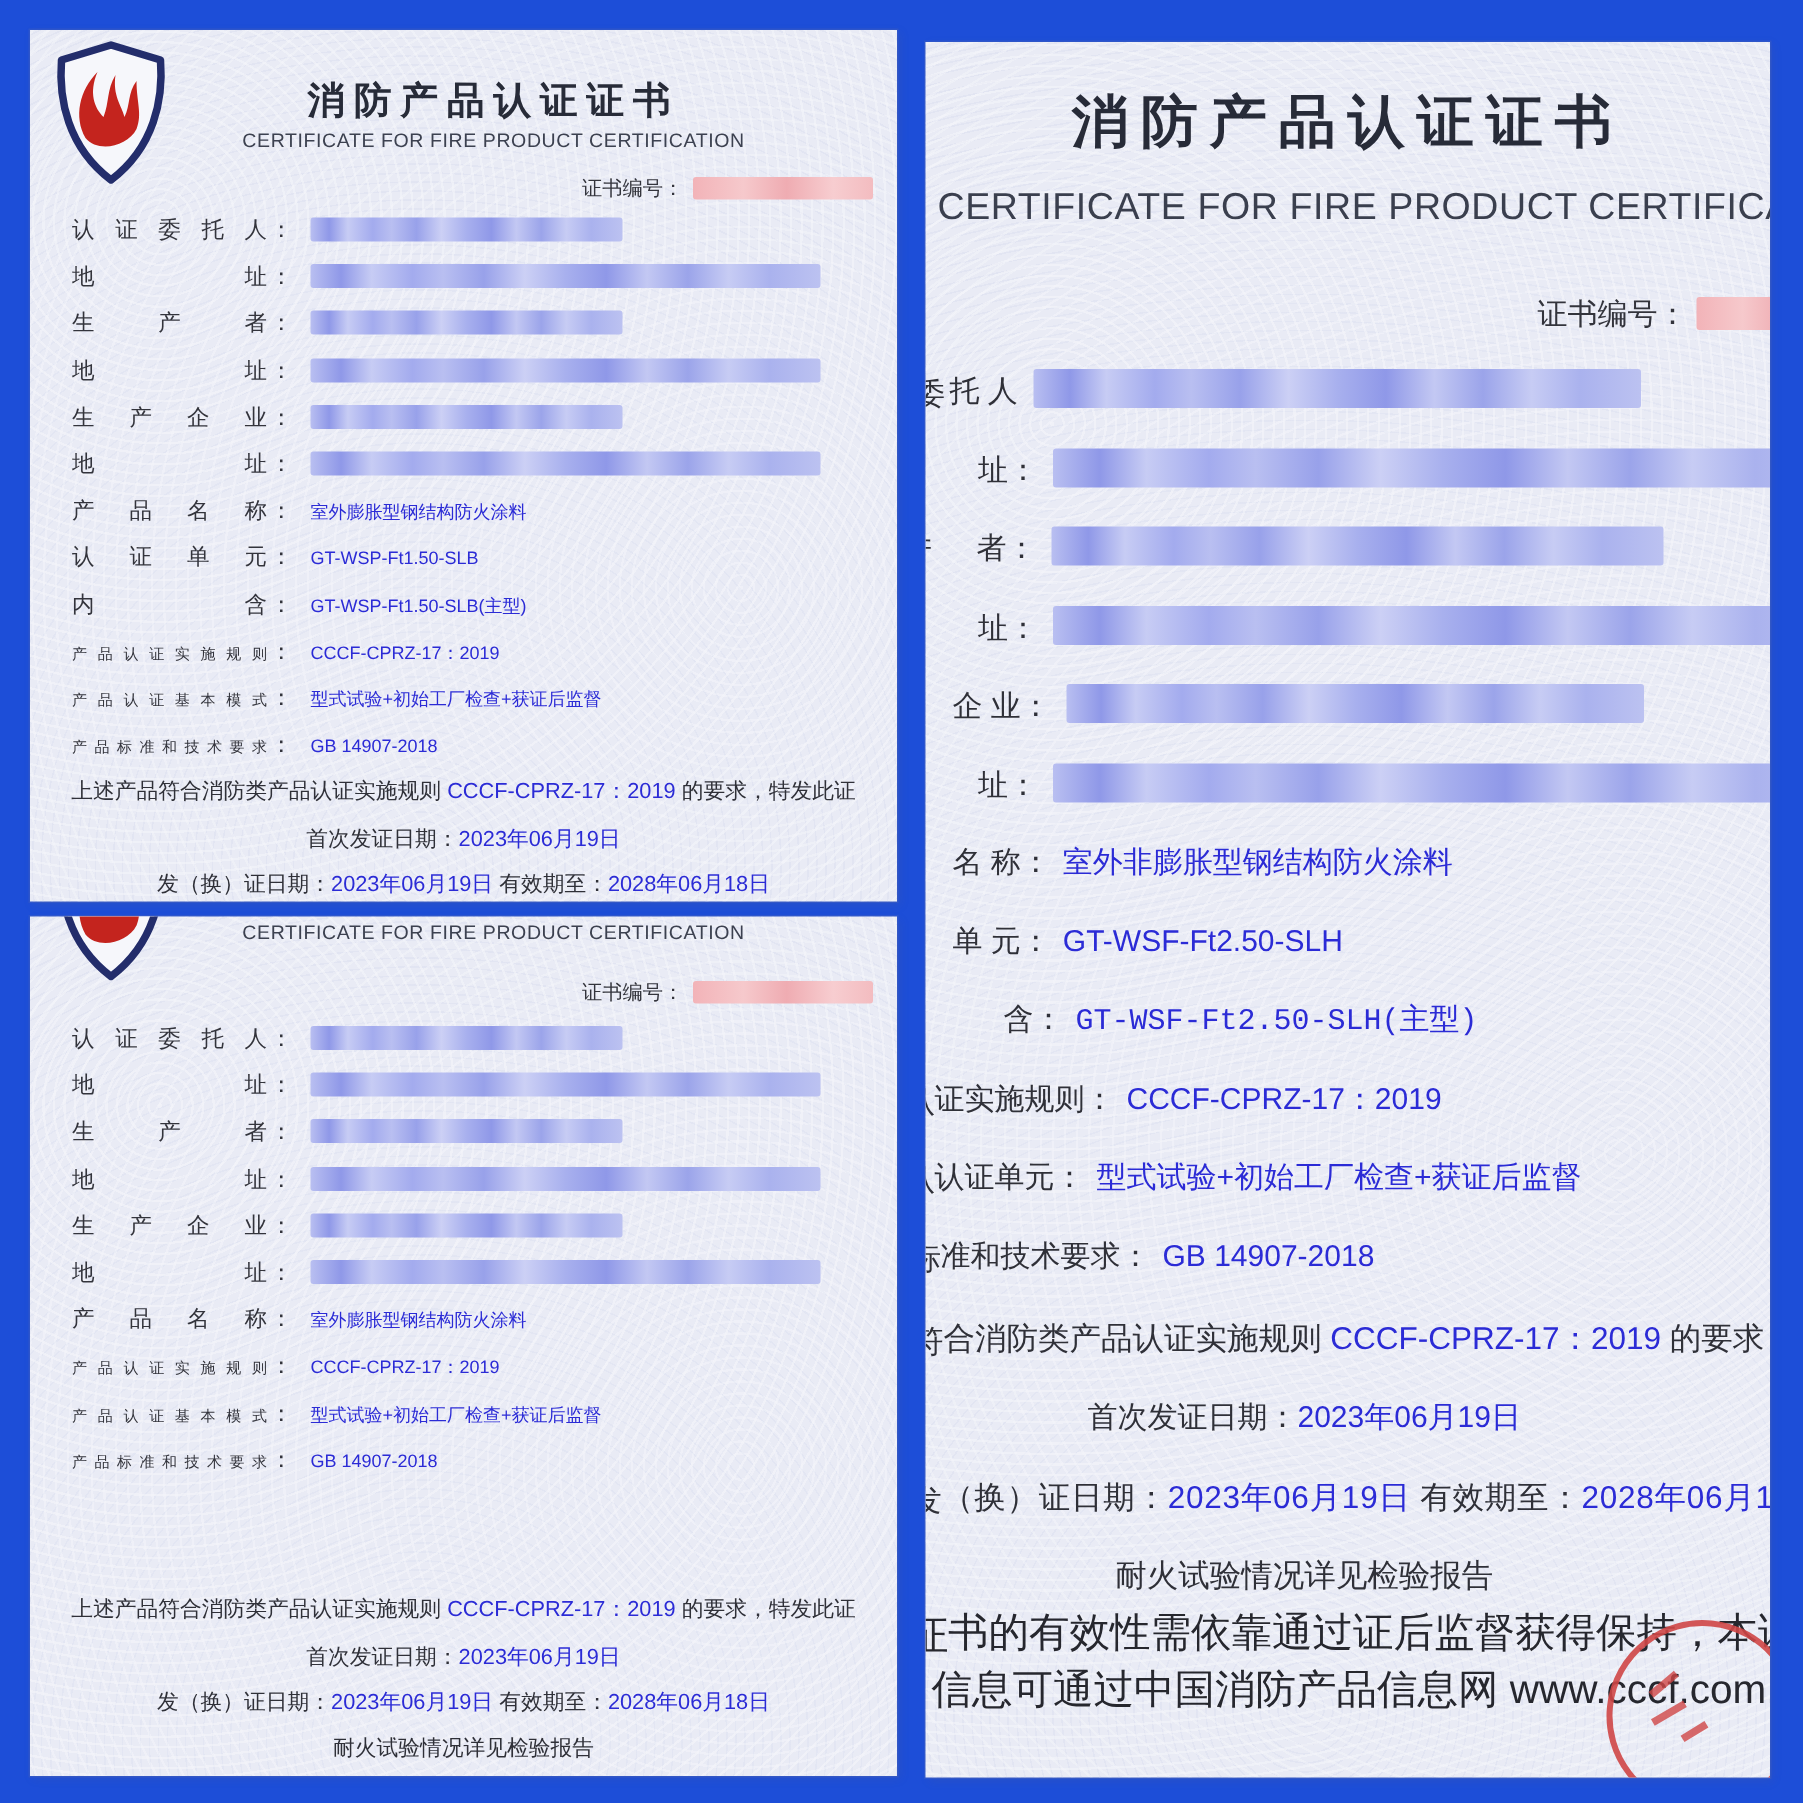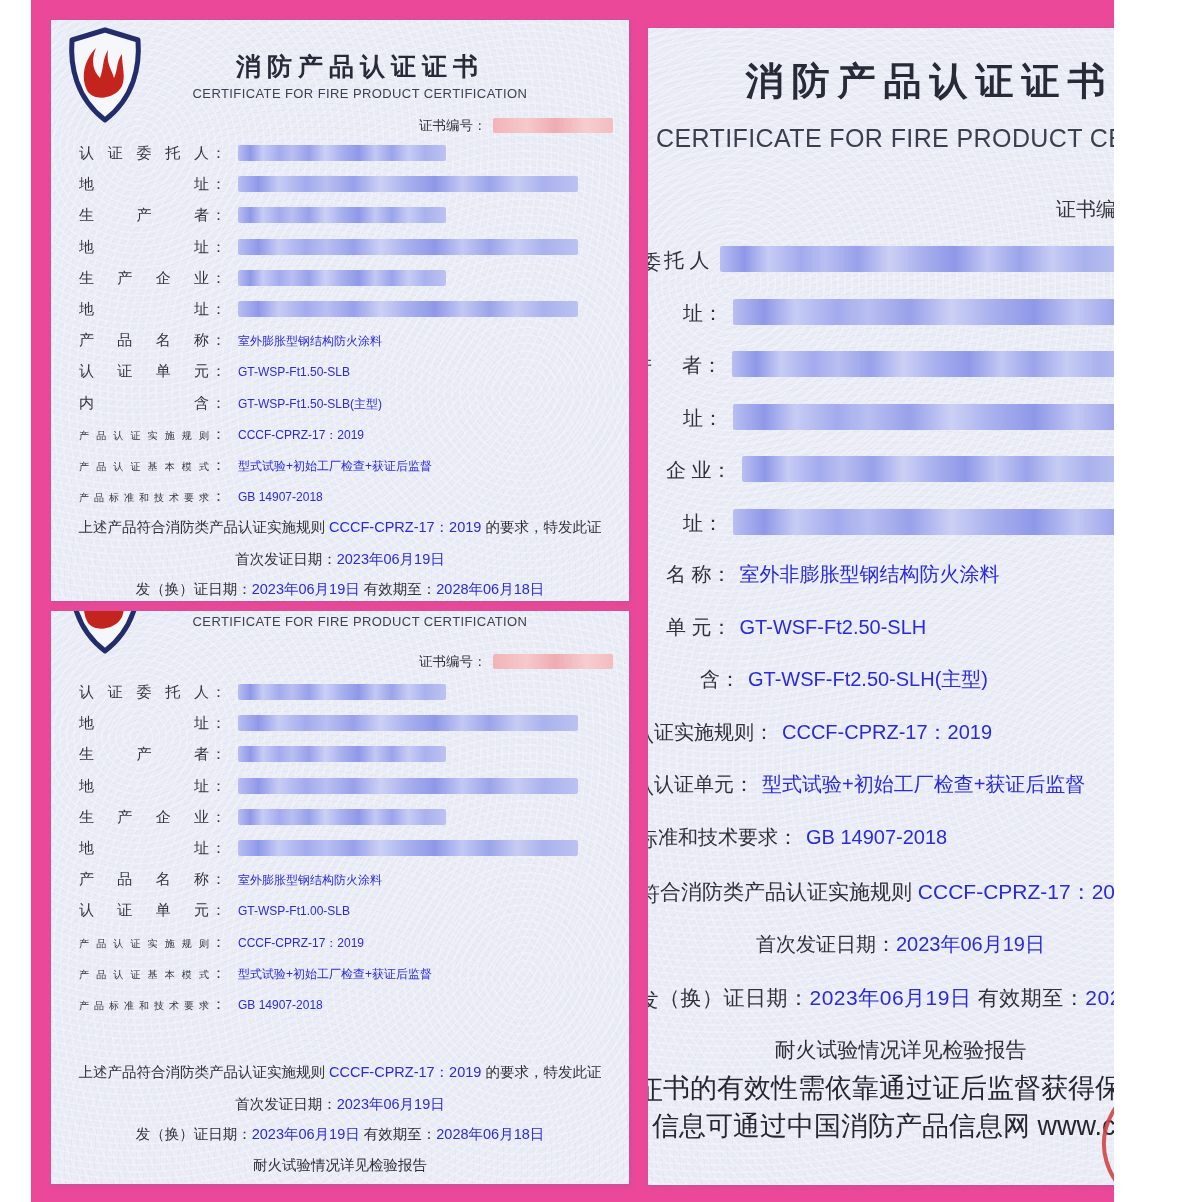--- a/index.html
+++ b/index.html
@@ -1,17 +1,17 @@
 <!DOCTYPE html>
 <html><head>
 <meta charset="utf-8">
 <style>
   html,body{margin:0;padding:0;background:#ffffff;}
-  .canvas{position:relative;width:1083px;height:1202px;background:#ec4899;overflow:hidden;
-          font-family:"Liberation Sans","DejaVu Sans",sans-serif;color:#2e2f36;margin-left:31px;}
+  .canvas{position:relative;width:1202px;height:1202px;background:#1d4ed8;overflow:hidden;
+          font-family:"Liberation Sans","DejaVu Sans",sans-serif;color:#2e2f36;}
   .panel{position:absolute;background-color:#e9ebf5;overflow:hidden;
          box-shadow:0 0 0 1px rgba(120,128,160,.18), 2px 2px 6px rgba(90,95,130,.18);}
   .panel::before{content:"";position:absolute;inset:0;pointer-events:none;opacity:.55;background:
      repeating-radial-gradient(circle at 15% 22%, rgba(255,255,255,.55) 0 1.5px, rgba(255,255,255,0) 1.5px 7px),
      repeating-radial-gradient(circle at 82% 64%, rgba(255,255,255,.45) 0 1.5px, rgba(255,255,255,0) 1.5px 8px),
      repeating-radial-gradient(circle at 45% 96%, rgba(213,218,238,.6) 0 1px, rgba(255,255,255,0) 1px 6px);}
   .panel>*{position:relative;}
   #pA{left:20px;top:20px;width:578px;height:581px;}
   #pB{left:20px;top:611px;width:578px;height:573px;}
   #pC{left:617px;top:28px;width:563px;height:1157px;}
@@ -121,21 +121,20 @@
       <span>证书编号：</span><span class="pbar"></span>
     </div>
     <div class="frows" id="rowsB">
         <div class="lrow"><span class="lab">认证委托人</span><span class="colon">：</span><span class="bbar short"></span></div>
         <div class="lrow"><span class="lab">地址</span><span class="colon">：</span><span class="bbar long"></span></div>
         <div class="lrow"><span class="lab">生产者</span><span class="colon">：</span><span class="bbar short"></span></div>
         <div class="lrow"><span class="lab">地址</span><span class="colon">：</span><span class="bbar long"></span></div>
         <div class="lrow"><span class="lab">生产企业</span><span class="colon">：</span><span class="bbar short"></span></div>
         <div class="lrow"><span class="lab">地址</span><span class="colon">：</span><span class="bbar long"></span></div>
         <div class="lrow"><span class="lab">产品名称</span><span class="colon">：</span><span class="val">室外膨胀型钢结构防火涂料</span></div>
-        <div class="lrow"><span class="lab">认证单元</span><span class="colon">：</span><span class="val">GT-WSP-Ft1.00-SLB</span></div>
         <div class="lrow"><span class="lab small">产品认证实施规则</span><span class="colon">：</span><span class="val">CCCF-CPRZ-17：2019</span></div>
         <div class="lrow"><span class="lab small">产品认证基本模式</span><span class="colon">：</span><span class="val">型式试验+初始工厂检查+获证后监督</span></div>
         <div class="lrow"><span class="lab small">产品标准和技术要求</span><span class="colon">：</span><span class="val">GB 14907-2018</span></div>
       </div>
     <div class="stmt">
       <span>上述产品符合消防类产品认证实施规则 </span><span class="blue">CCCF-CPRZ-17：2019</span><span> 的要求，特发此证</span>
     </div>
     <div class="dline d1">
       <span>首次发证日期：</span><span class="blue">2023年06月19日</span>
     </div>
@@ -153,21 +152,21 @@
     </div>
     <div class="crows" id="rowsC">
         <div class="crow"><span class="cut" style="width: 13px;">委</span><span style="margin-left: 3px;">托 人</span><span class="cbar" style="width: 405px;"></span></div>
         <div class="crow"><span style="margin-left: 35px;">址：</span><span class="cbar" style="width: 520px;"></span></div>
         <div class="crow"><span class="cut" style="width: 4px;">产</span><span style="margin-left: 30px;">者：</span><span class="cbar" style="width: 408px;"></span></div>
         <div class="crow"><span style="margin-left: 35px;">址：</span><span class="cbar" style="width: 520px;"></span></div>
         <div class="crow"><span style="margin-left: 18px;">企 业：</span><span class="cbar" style="width: 385px;"></span></div>
         <div class="crow"><span style="margin-left: 35px;">址：</span><span class="cbar" style="width: 520px;"></span></div>
         <div class="crow"><span style="margin-left: 18px;">名 称：</span><span class="cval" style="margin-left: 8px;">室外非膨胀型钢结构防火涂料</span></div>
         <div class="crow"><span style="margin-left: 18px;">单 元：</span><span class="cval" style="margin-left: 8px;">GT-WSF-Ft2.50-SLH</span></div>
-        <div class="crow"><span style="margin-left: 52px;">含：</span><span class="cval" style="margin-left: 8px;">GT-WSF-Ft2.50-SLH(主型)</span></div>
+        <div class="crow"><span style="margin-left: 52px;">含：</span><span class="cval" style="margin-left: 8px; font-family: Liberation Mono, monospace;">GT-WSF-Ft2.50-SLH(主型)</span></div>
         <div class="crow"><span class="cut" style="width: 6px;">认</span><span style="margin-left: 0px;">证实施规则：</span><span class="cval" style="margin-left: 8px;">CCCF-CPRZ-17：2019</span></div>
         <div class="crow"><span class="cut" style="width: 6px;">认</span><span style="margin-left: 0px;">认证单元：</span><span class="cval" style="margin-left: 8px;">型式试验+初始工厂检查+获证后监督</span></div>
         <div class="crow"><span class="cut" style="width: 10px;">标</span><span style="margin-left: 0px;">准和技术要求：</span><span class="cval" style="margin-left: 8px;">GB 14907-2018</span></div>
       </div>
     <div class="c-stmt">
       <span class="cut" style="width:12px">符</span><span>合消防类产品认证实施规则 </span><span class="blue">CCCF-CPRZ-17：2019</span><span> 的要求，特发此证</span>
     </div>
     <div class="c-d1">
       <span>首次发证日期：</span><span class="blue">2023年06月19日</span>
     </div>

